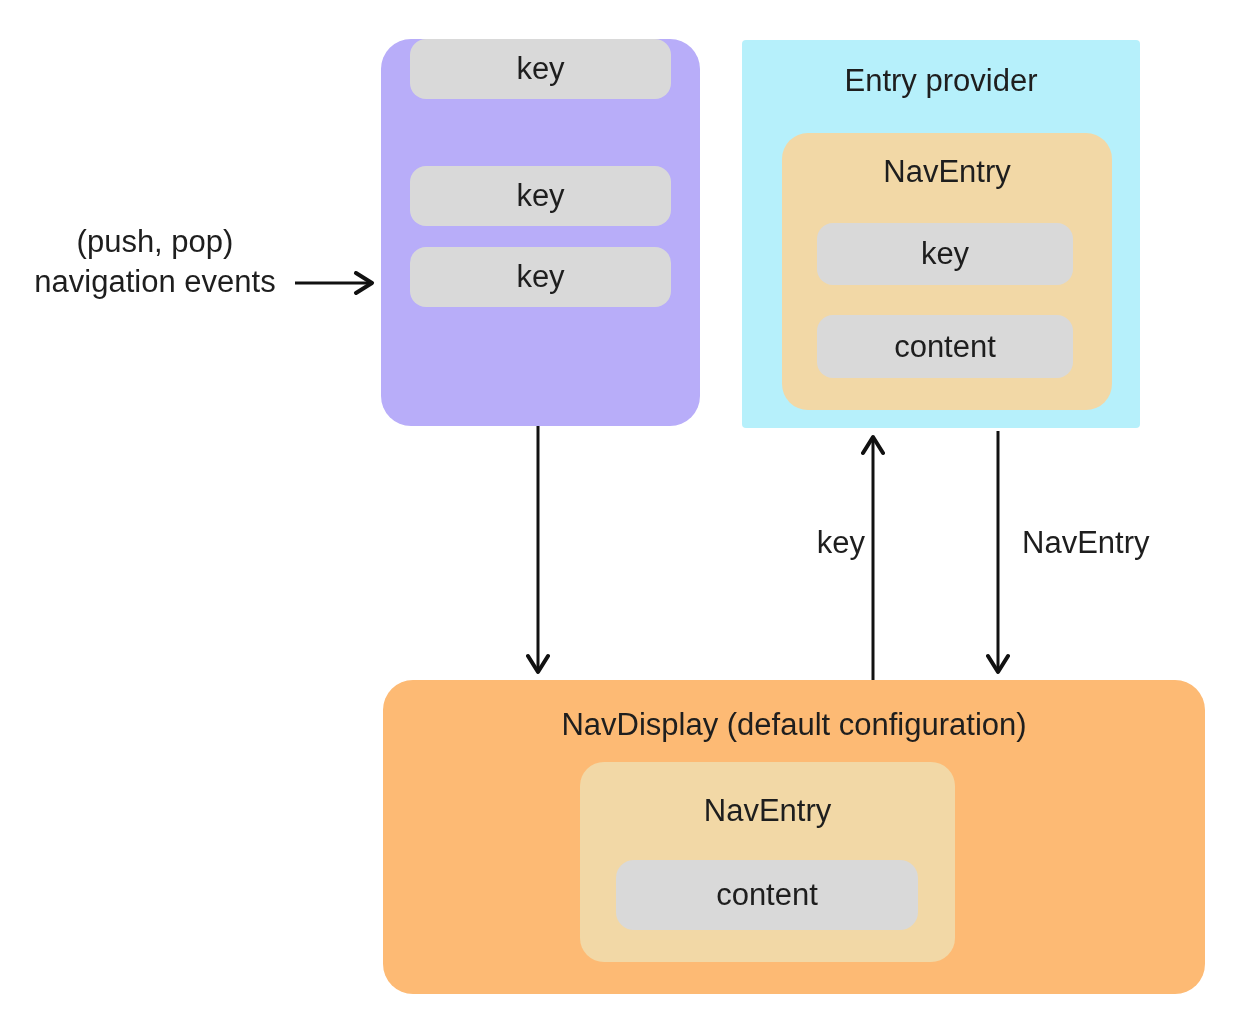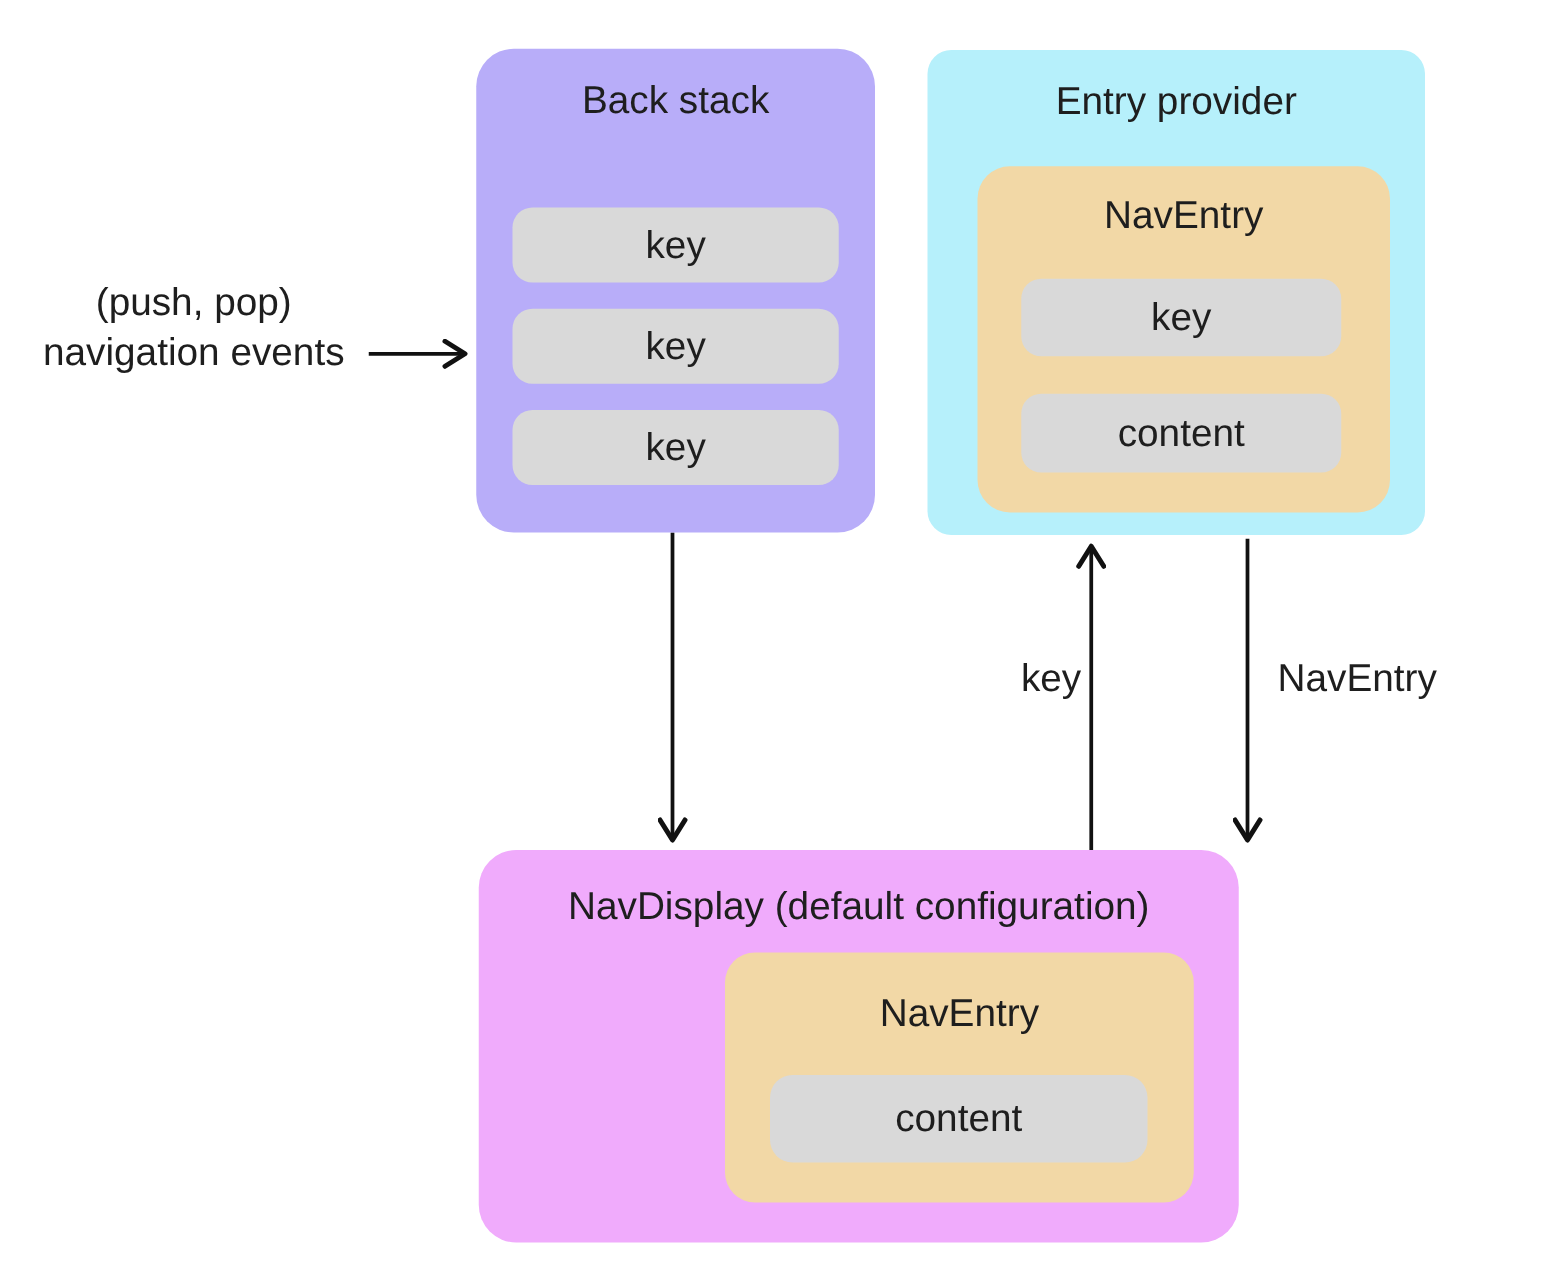--- a/index.html
+++ b/index.html
@@ -45,21 +45,21 @@
     font-size: 31px;
   }
   .bs-pill:nth-of-type(2) { top: 127px; }
   .bs-pill:nth-of-type(3) { top: 208px; }
   .bs-pill:nth-of-type(4) { top: 289px; }
   
   #entry-provider {
     left: 742px; top: 40px;
     width: 398px; height: 388px;
     background: #b6f0fb;
-    border-radius: 19px;
+    border-radius: 4px;
   }
   #entry-provider .box-title { margin-top: 22px; }
   .nav-entry {
     position: absolute;
     background: #f2d8a6;
     border-radius: 26px;
   }
   #ep-nav-entry {
     left: 40px; top: 93px;
     width: 330px; height: 277px;
@@ -70,22 +70,22 @@
     background: #d9d9d9;
     border-radius: 16px;
     display: flex; align-items: center; justify-content: center;
     font-size: 31px;
   }
   #ep-pill-key   { left: 35px; top: 90px;  width: 256px; height: 62px; }
   #ep-pill-content { left: 35px; top: 182px; width: 256px; height: 63px; }
   
   #nav-display {
     left: 383px; top: 680px;
-    width: 608px; height: 314px;
-    background: #f0abfc;
+    width: 822px; height: 314px;
+    background: #fdba74;
     border-radius: 30px;
   }
   #nav-display .box-title { margin-top: 26px; }
   #nd-nav-entry {
     left: 197px; top: 82px;
     width: 375px; height: 200px;
     border-radius: 24px;
   }
   #nd-nav-entry .box-title { margin-top: 30px; }
   #nd-pill-content { left: 36px; top: 98px; width: 302px; height: 70px; border-radius: 18px; }
@@ -133,21 +133,20 @@
     <line x1="873" y1="680" x2="873" y2="437" stroke="#111111" stroke-width="3" marker-end="url(#arrowhead)"></line>
     <line x1="998" y1="431" x2="998" y2="672" stroke="#111111" stroke-width="3" marker-end="url(#arrowhead)"></line>
   </svg>
 
   <div id="nav-events-label" class="free-label">
     <div>(push, pop)</div>
     <div>navigation events</div>
   </div>
 
   <div id="back-stack" class="box">
-    <div class="box-title">Back stack</div>
     <div class="bs-pill">key</div>
     <div class="bs-pill">key</div>
     <div class="bs-pill">key</div>
   </div>
 
   <div id="entry-provider" class="box">
     <div class="box-title">Entry provider</div>
     <div id="ep-nav-entry" class="nav-entry">
       <div class="box-title">NavEntry</div>
       <div id="ep-pill-key" class="inner-pill">key</div>

